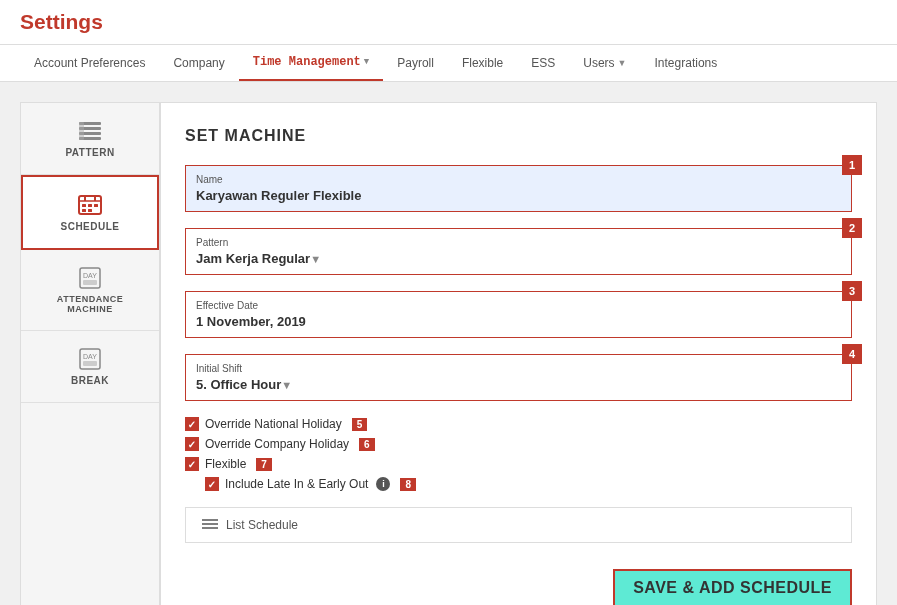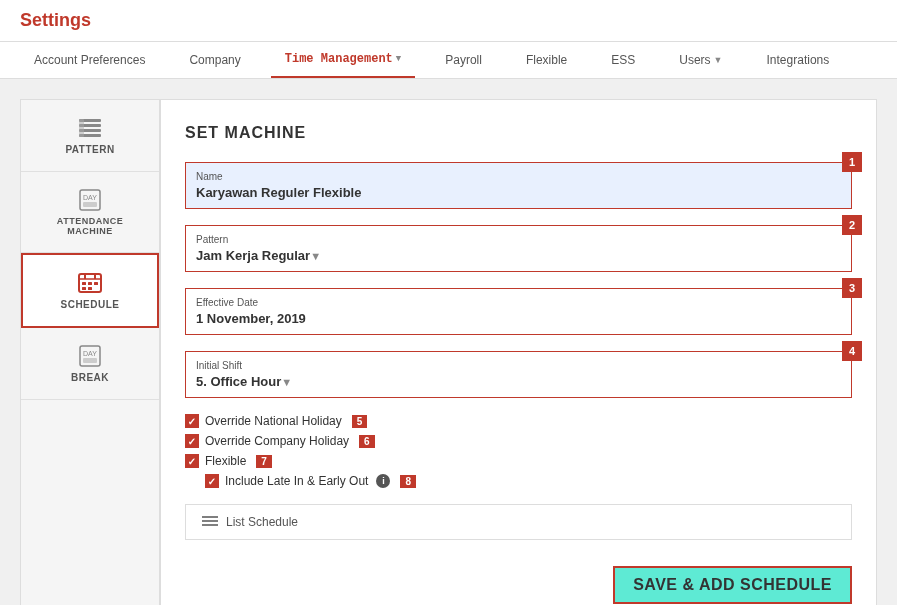--- a/index.html
+++ b/index.html
@@ -1,23 +1,23 @@
 <!DOCTYPE html>
 <html><head>
   <meta charset="utf-8">
   <style>
     * { box-sizing: border-box; margin: 0; padding: 0; }
     body { font-family: Arial, sans-serif; background: #f0f0f0; font-size: 13px; color: #333; }
 
     
     .top-header { background: #fff; padding: 10px 20px; border-bottom: 1px solid #ddd; }
-    .top-header h1 { color: #c0392b; font-size: 18px; font-weight: bold; }
-
-    
-    .nav-bar { background: #fff; padding: 0 20px; border-bottom: 1px solid #ddd; display: flex; align-items: center; gap: 16px; }
+    .top-header h1 { color: #c0392b; font-size: 21px; font-weight: bold; }
+
+    
+    .nav-bar { background: #fff; padding: 0 20px; border-bottom: 1px solid #ddd; display: flex; align-items: center; gap: 0; }
     .nav-item { padding: 10px 14px; font-size: 12px; color: #555; cursor: pointer; text-decoration: none; display: flex; align-items: center; gap: 3px; }
     .nav-item.active { color: #c0392b; border-bottom: 2px solid #c0392b; font-weight: bold; font-family: Liberation Mono, monospace; }
     .nav-item .chevron { font-size: 9px; color: #888; }
 
     
     .main-layout { display: flex; margin: 20px; gap: 0; }
 
     
     .sidebar { width: 140px; background: #f5f5f5; border: 1px solid #ddd; flex-shrink: 0; }
     .sidebar-item { padding: 16px 10px; text-align: center; cursor: pointer; border-bottom: 1px solid #e0e0e0; display: flex; flex-direction: column; align-items: center; gap: 4px; }
@@ -91,31 +91,20 @@
           <rect x="3" y="3" width="22" height="3" rx="1" fill="#888"></rect>
           <rect x="3" y="8" width="22" height="3" rx="1" fill="#888"></rect>
           <rect x="3" y="13" width="22" height="3" rx="1" fill="#888"></rect>
           <rect x="3" y="18" width="22" height="3" rx="1" fill="#888"></rect>
           <rect x="3" y="3" width="5" height="18" rx="1" fill="#aaa" opacity="0.5"></rect>
         </svg>
       </div>
       <span class="icon-label">PATTERN</span>
     </div>
 
-    <div class="sidebar-item">
-      <div class="sidebar-icon">
-        <svg width="26" height="24" viewBox="0 0 26 24">
-          <rect x="3" y="2" width="20" height="20" rx="2" fill="none" stroke="#888" stroke-width="1.5"></rect>
-          <text x="13" y="12" font-size="7" fill="#888" text-anchor="middle" font-family="Arial">DAY</text>
-          <rect x="6" y="14" width="14" height="5" rx="1" fill="#ccc"></rect>
-        </svg>
-      </div>
-      <span class="icon-label" style="font-size:9px;">ATTENDANCE<br>MACHINE</span>
-    </div>
-
     <div class="sidebar-item active">
       <div class="sidebar-icon">
         <svg width="26" height="24" viewBox="0 0 26 24">
           <rect x="2" y="3" width="22" height="18" rx="2" fill="none" stroke="#c0392b" stroke-width="2"></rect>
           <line x1="2" y1="8" x2="24" y2="8" stroke="#c0392b" stroke-width="1.5"></line>
           <line x1="8" y1="3" x2="8" y2="8" stroke="#c0392b" stroke-width="2"></line>
           <line x1="18" y1="3" x2="18" y2="8" stroke="#c0392b" stroke-width="2"></line>
           <rect x="5" y="11" width="4" height="3" rx="0.5" fill="#c0392b"></rect>
           <rect x="11" y="11" width="4" height="3" rx="0.5" fill="#c0392b"></rect>
           <rect x="17" y="11" width="4" height="3" rx="0.5" fill="#c0392b"></rect>
@@ -127,20 +116,31 @@
     </div>
 
     <div class="sidebar-item">
       <div class="sidebar-icon">
         <svg width="26" height="24" viewBox="0 0 26 24">
           <rect x="3" y="2" width="20" height="20" rx="2" fill="none" stroke="#888" stroke-width="1.5"></rect>
           <text x="13" y="12" font-size="7" fill="#888" text-anchor="middle" font-family="Arial">DAY</text>
           <rect x="6" y="14" width="14" height="5" rx="1" fill="#ccc"></rect>
         </svg>
       </div>
+      <span class="icon-label" style="font-size:9px;">ATTENDANCE<br>MACHINE</span>
+    </div>
+
+    <div class="sidebar-item">
+      <div class="sidebar-icon">
+        <svg width="26" height="24" viewBox="0 0 26 24">
+          <rect x="3" y="2" width="20" height="20" rx="2" fill="none" stroke="#888" stroke-width="1.5"></rect>
+          <text x="13" y="12" font-size="7" fill="#888" text-anchor="middle" font-family="Arial">DAY</text>
+          <rect x="6" y="14" width="14" height="5" rx="1" fill="#ccc"></rect>
+        </svg>
+      </div>
       <span class="icon-label">BREAK</span>
     </div>
 
   </div>
 
   <div class="content-area">
 
     <div class="page-title">SET MACHINE</div>
 
     <div class="form-section">

